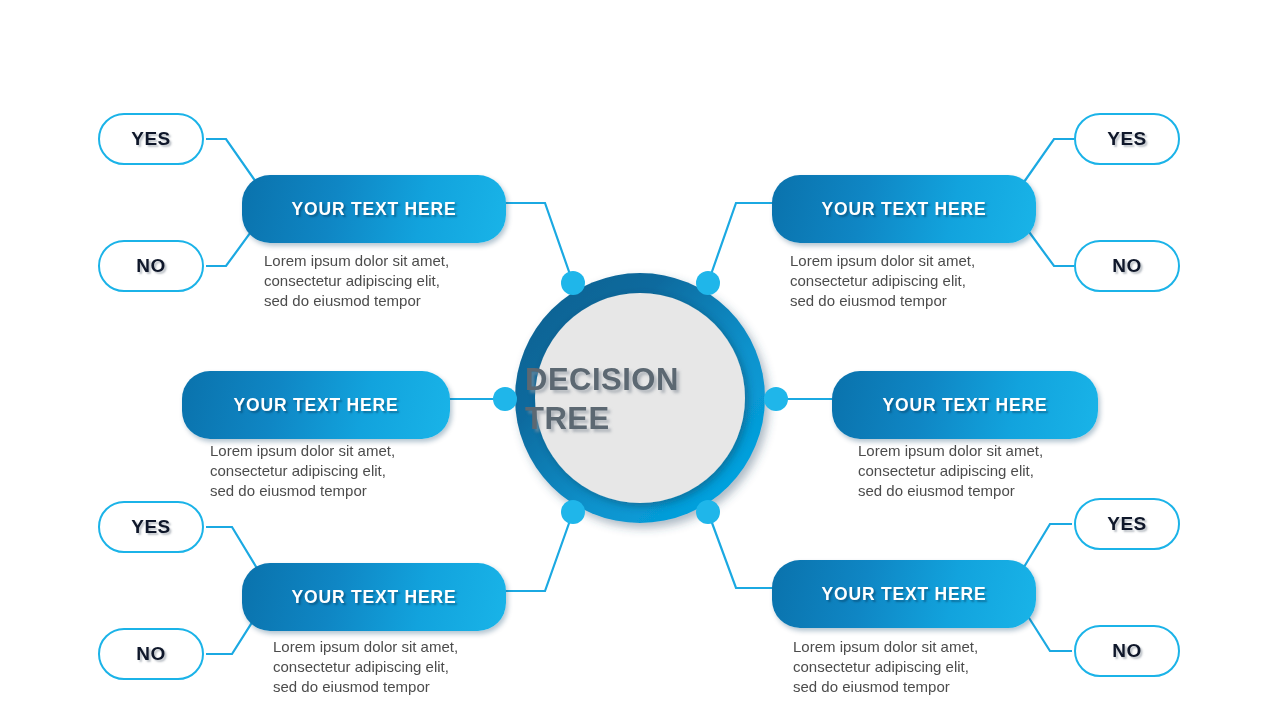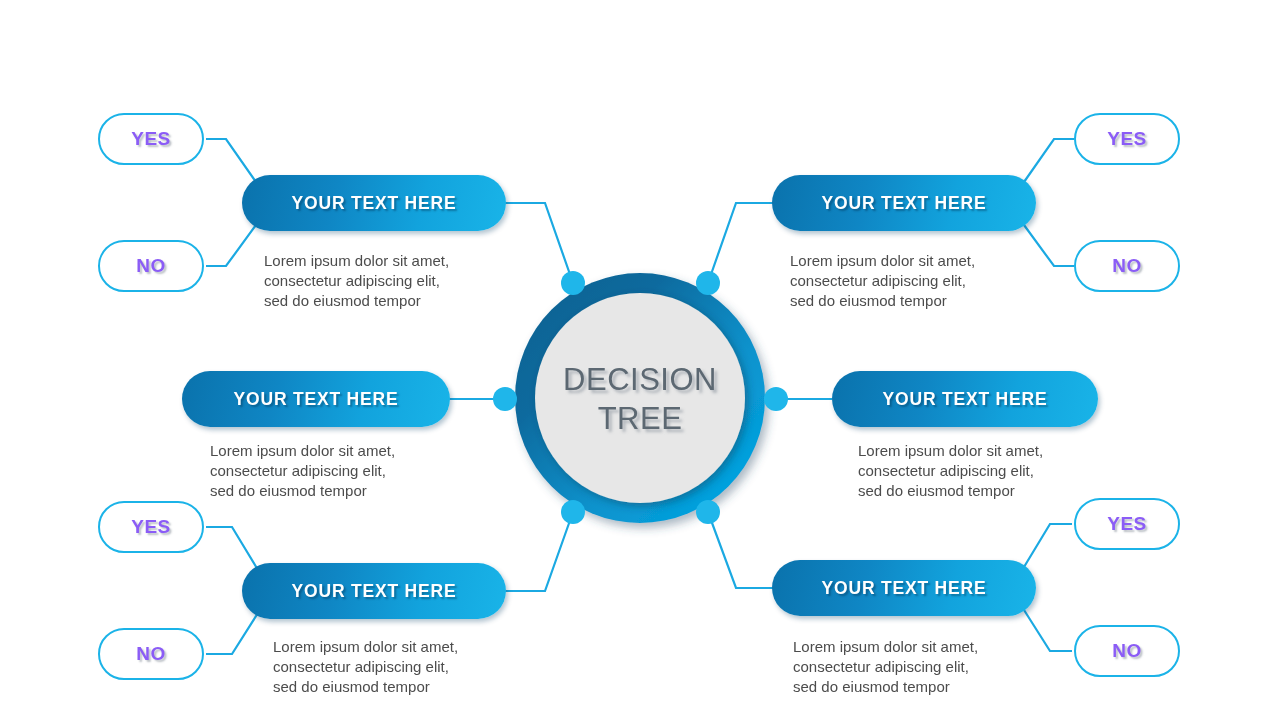--- a/index.html
+++ b/index.html
@@ -42,21 +42,21 @@
     text-shadow: 3px 3px 3px rgba(120,130,145,0.55);
     white-space: nowrap;
   }
 
   
   .pill {
     position: absolute;
     display: flex;
     align-items: center;
     justify-content: center;
-    height: 56px;
+    height: 68px;
     border-radius: 28px;
     color: #ffffff;
     font-family: "Liberation Sans", sans-serif;
     font-size: 17.5px;
     font-weight: bold;
     letter-spacing: 0.8px;
     text-shadow: 2px 2px 2px rgba(0,40,70,0.40);
     box-shadow: 2px 3px 5px rgba(0,60,100,0.30);
     box-sizing: border-box;
   }
@@ -75,21 +75,21 @@
     align-items: center;
     justify-content: center;
     width: 106px;
     height: 52px;
     border: 2.5px solid #1bb3e8;
     border-radius: 26px;
     background: #ffffff;
     font-family: "Liberation Sans", sans-serif;
     font-size: 19px;
     font-weight: 600;
-    color: #8b5cf6;
+    color: #0f172a;
     letter-spacing: 0.5px;
     text-shadow: 2px 2px 2px rgba(150,158,168,0.65);
     box-sizing: border-box;
   }
 
   
   .body-text {
     position: absolute;
     font-family: "Liberation Sans", sans-serif;
     font-size: 15px;
@@ -97,24 +97,23 @@
     color: #4c4c4c;
     white-space: pre-line;
   }
 
   
   .hub-label {
     position: absolute;
     left: 525px;
     top: 360px;
     width: 230px;
-    text-align: center;
     font-family: "Liberation Sans", sans-serif;
     font-size: 31px;
-    font-weight: 400;
+    font-weight: 700;
     letter-spacing: 0.5px;
     line-height: 39px;
     color: #5c6872;
     text-shadow: 3px 3px 3px rgba(140,148,158,0.6);
     white-space: pre-line;
   }
 </style>
 </head>
 <body>
 

